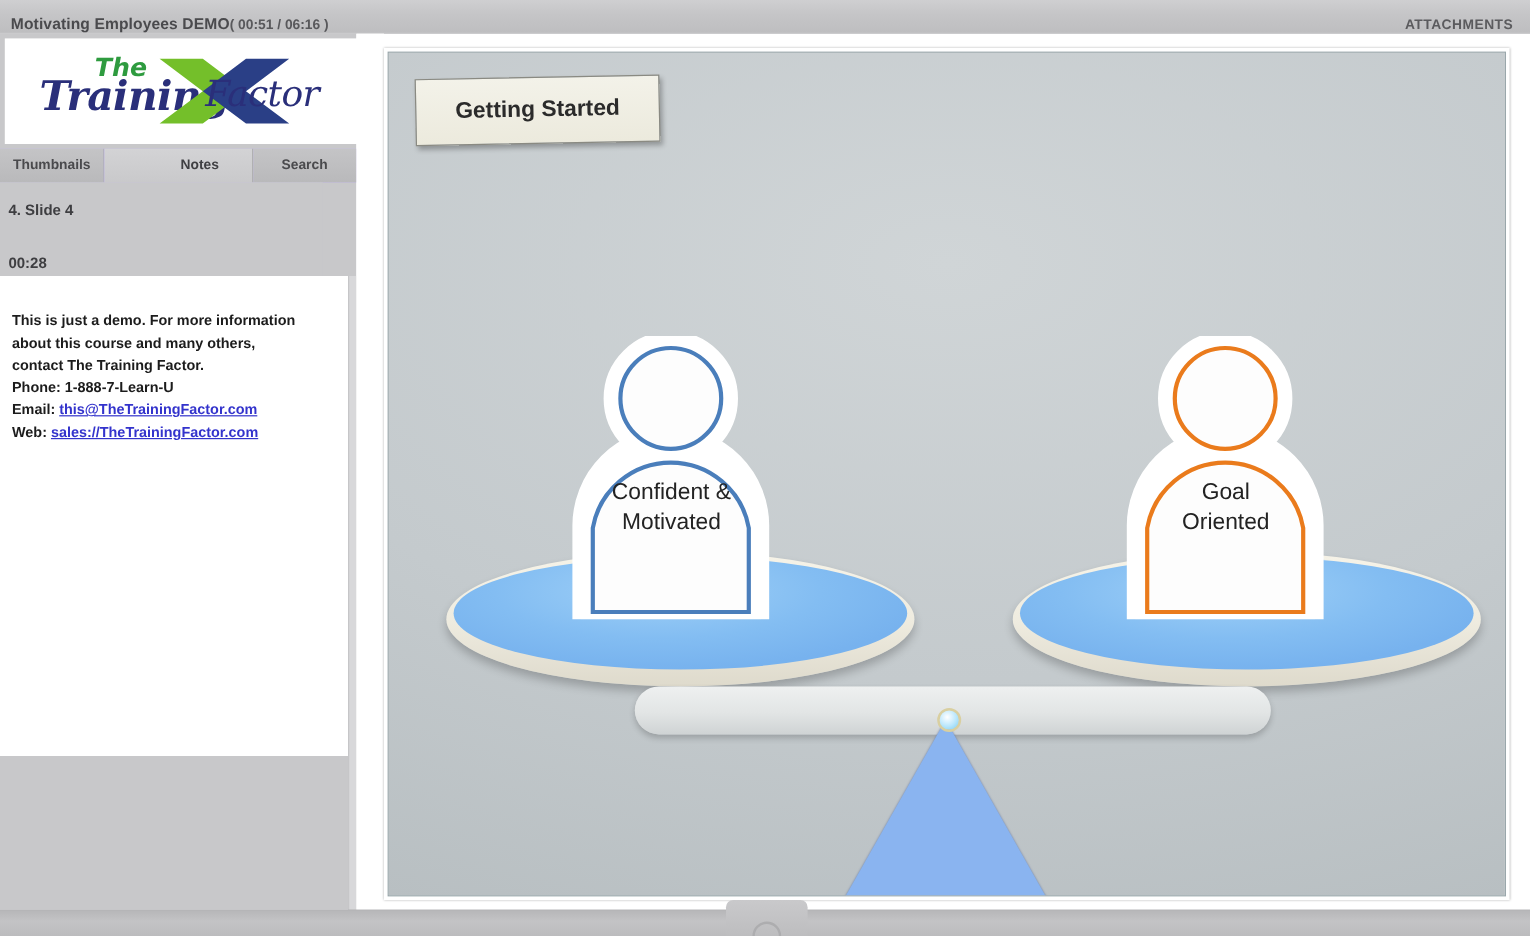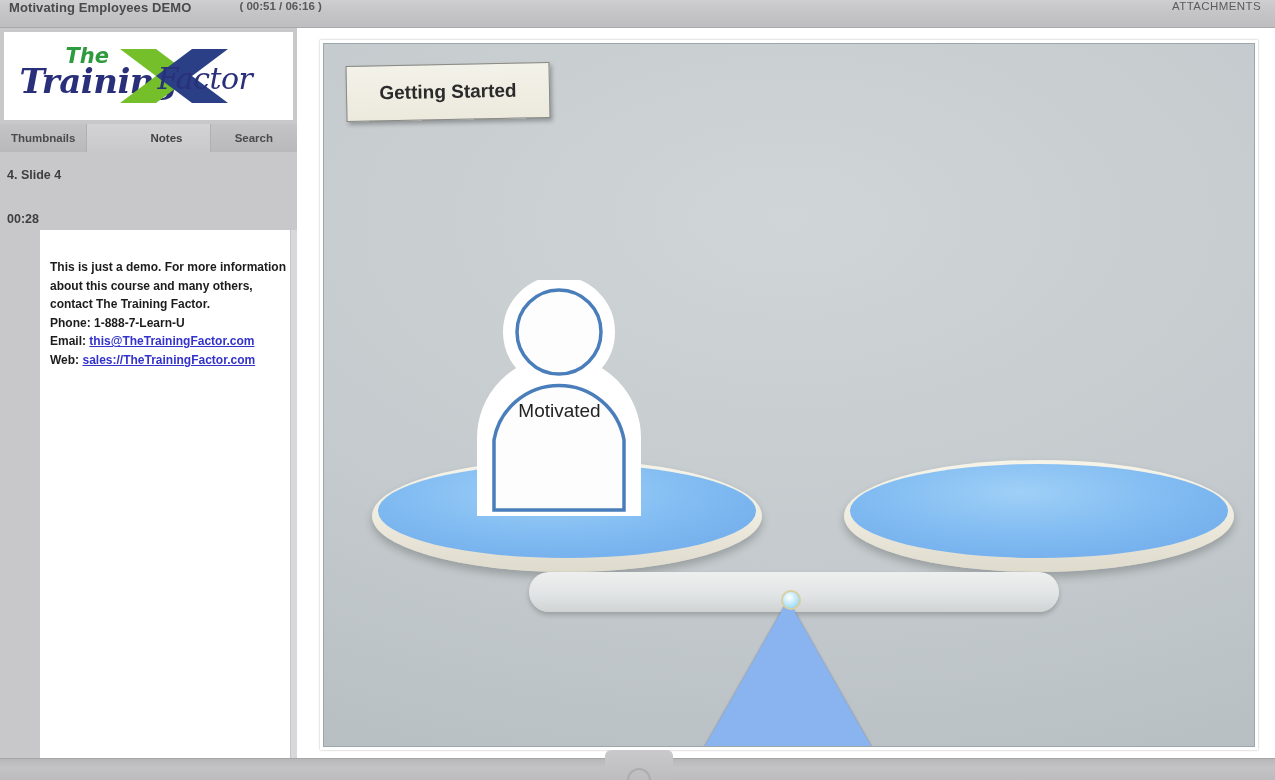--- a/index.html
+++ b/index.html
@@ -9,46 +9,46 @@
     background: #ffffff;
     font-family: "Liberation Sans", sans-serif;
   }
 
   
   #app-header {
     position: absolute; left: 0; top: 0;
     width: 1275px; height: 28px;
     background: linear-gradient(to bottom, #cfcfd1 0%, #c5c5c7 45%, #bebec0 100%);
     border-bottom: 1px solid #a9a9ac;
-    display: flex; align-items: flex-start; gap: 48px;
+    display: flex; align-items: flex-end;
   }
   #course-title {
     margin-left: 9px;
     font-size: 13px; font-weight: bold; color: #4a4a4d;
     letter-spacing: .1px;
   }
   #time-display {
     font-size: 11.5px; font-weight: bold; color: #58585b;
   }
   #attachments-button {
     margin-left: auto; margin-right: 14px;
-    font-size: 11.5px; font-weight: normal; color: #5b5b5e;
+    font-size: 11.5px; font-weight: bold; color: #5b5b5e;
     letter-spacing: .4px;
     cursor: pointer;
   }
 
   
   #sidebar {
     position: absolute; left: 0; top: 28px;
     width: 297px; height: 730px;
     background: #c8c8ca;
   }
   #logo-panel {
     position: absolute; left: 4px; top: 4px;
-    width: 289px; height: 88px;
+    width: 316px; height: 88px;
     background: #ffffff;
     display: flex; align-items: center; justify-content: center;
     overflow: hidden;
   }
   .logo-wrap { position: relative; width: 270px; height: 74px; }
   #logo-the {
     position: absolute; left: 52px; top: 5px;
     font-family: "DejaVu Sans", sans-serif;
     font-size: 21px; font-weight: bold; font-style: italic;
     color: #2e9b3f;
@@ -102,24 +102,23 @@
     font-size: 12.5px; font-weight: bold; color: #3e3e41;
   }
   #slide-time {
     position: absolute; left: 7px; top: 60px;
     font-size: 12.5px; font-weight: bold; color: #3e3e41;
   }
 
   
   #notes-panel {
     position: absolute; left: 0; top: 202px;
-    width: 290px; height: 528px;
+    width: 290px; height: 400px;
     background: #ffffff;
     overflow: hidden;
-    margin-left: 40px;
   }
   #notes-body {
     padding: 28px 8px 0 10px;
     font-size: 12px; font-weight: bold; line-height: 18.6px;
     color: #1c1c1c;
   }
   #notes-body p { margin: 0; }
   #notes-intro { max-width: 238px; }
   .note-link {
     color: #3333cc;
@@ -334,24 +333,41 @@
           <g>
             <circle cx="87" cy="52" r="49" fill="#ffffff"></circle>
             <path d="M12 236 L12 158 A75 75 0 0 1 162 158 L162 236 Z" fill="#ffffff"></path>
             <path d="M12 236 L12 158 A75 75 0 0 1 162 158 L162 236 Z" fill="none" stroke="#ffffff" stroke-width="14"></path>
             <circle cx="87" cy="52" r="49" fill="none" stroke="#ffffff" stroke-width="14"></circle>
           </g>
           <circle cx="87" cy="52" r="42" fill="#fdfdfd" stroke="#4a7ebb" stroke-width="3.5"></circle>
           <path d="M22 230 L22 160 A66 66 0 0 1 152 160 L152 230 Z" fill="#fdfdfd" stroke="#4a7ebb" stroke-width="3.5"></path>
         </svg>
         <div class="person-label">
+          <div>Confident &amp;</div>
           <div>Motivated</div>
         </div>
       </div>
 
+      <div class="person" id="person-right">
+        <svg width="175" height="236" viewBox="0 0 175 236">
+          <g>
+            <circle cx="87" cy="52" r="49" fill="#ffffff"></circle>
+            <path d="M12 236 L12 158 A75 75 0 0 1 162 158 L162 236 Z" fill="#ffffff"></path>
+            <path d="M12 236 L12 158 A75 75 0 0 1 162 158 L162 236 Z" fill="none" stroke="#ffffff" stroke-width="14"></path>
+            <circle cx="87" cy="52" r="49" fill="none" stroke="#ffffff" stroke-width="14"></circle>
+          </g>
+          <circle cx="87" cy="52" r="42" fill="#fdfdfd" stroke="#ea7b1c" stroke-width="3.5"></circle>
+          <path d="M22 230 L22 160 A66 66 0 0 1 152 160 L152 230 Z" fill="#fdfdfd" stroke="#ea7b1c" stroke-width="3.5"></path>
+        </svg>
+        <div class="person-label">
+          <div>Goal</div>
+          <div>Oriented</div>
+        </div>
+      </div>
 
     </div>
   </div>
 </div>
 
 <div id="player-bar">
   <div id="play-button">
     <div id="play-glyph"></div>
   </div>
 </div>

